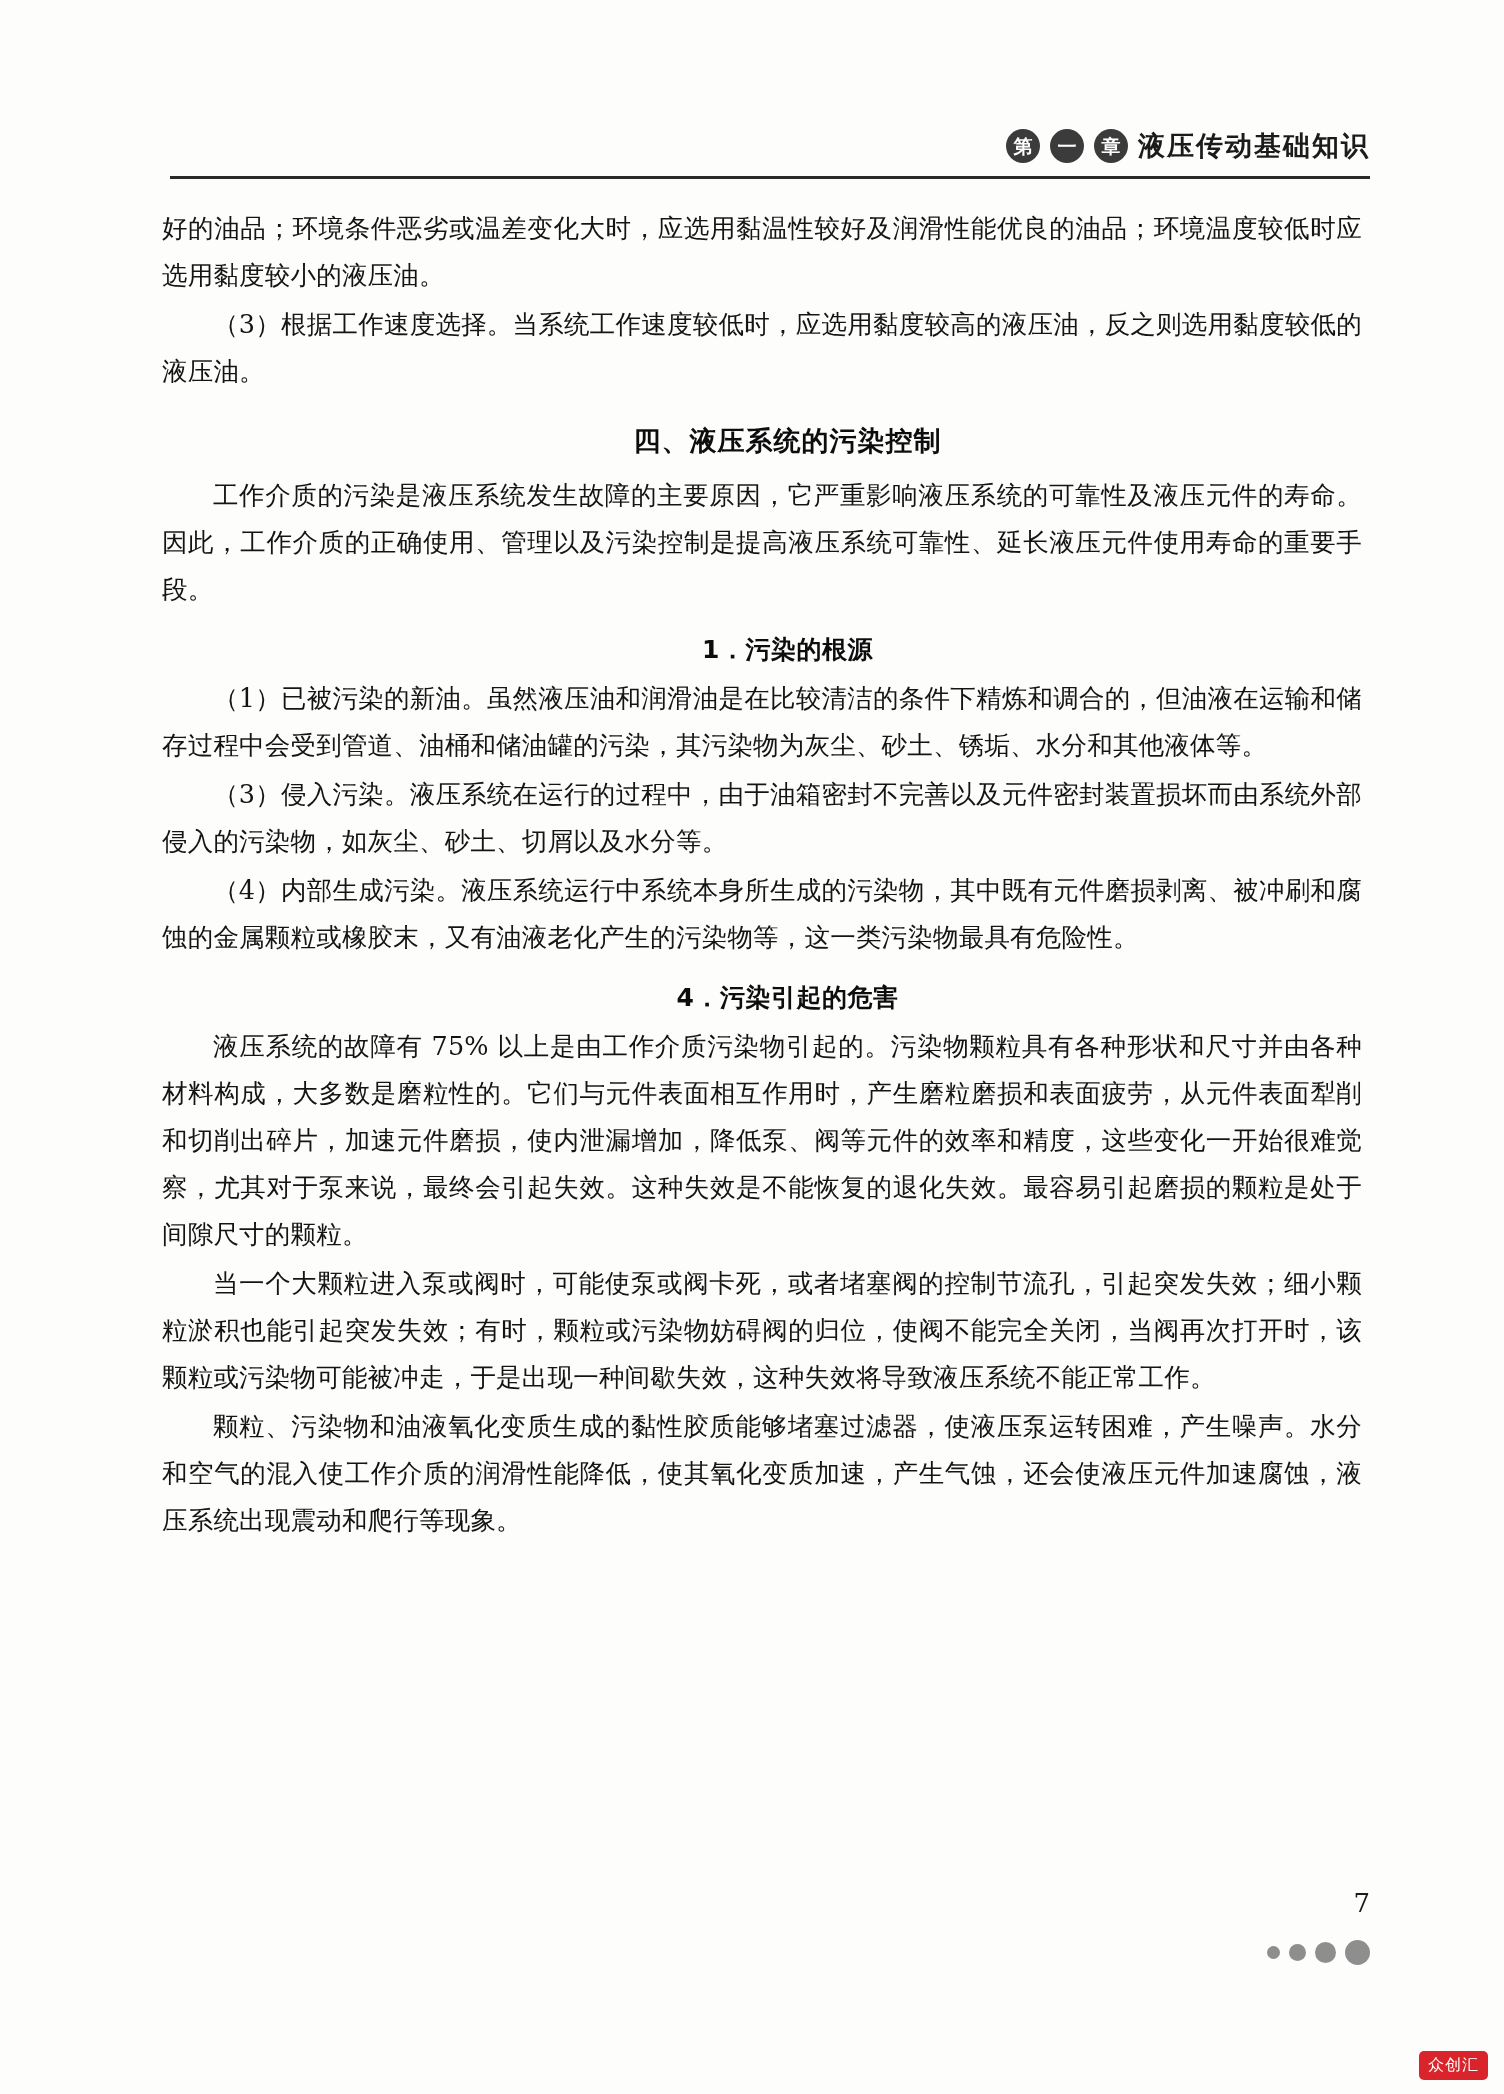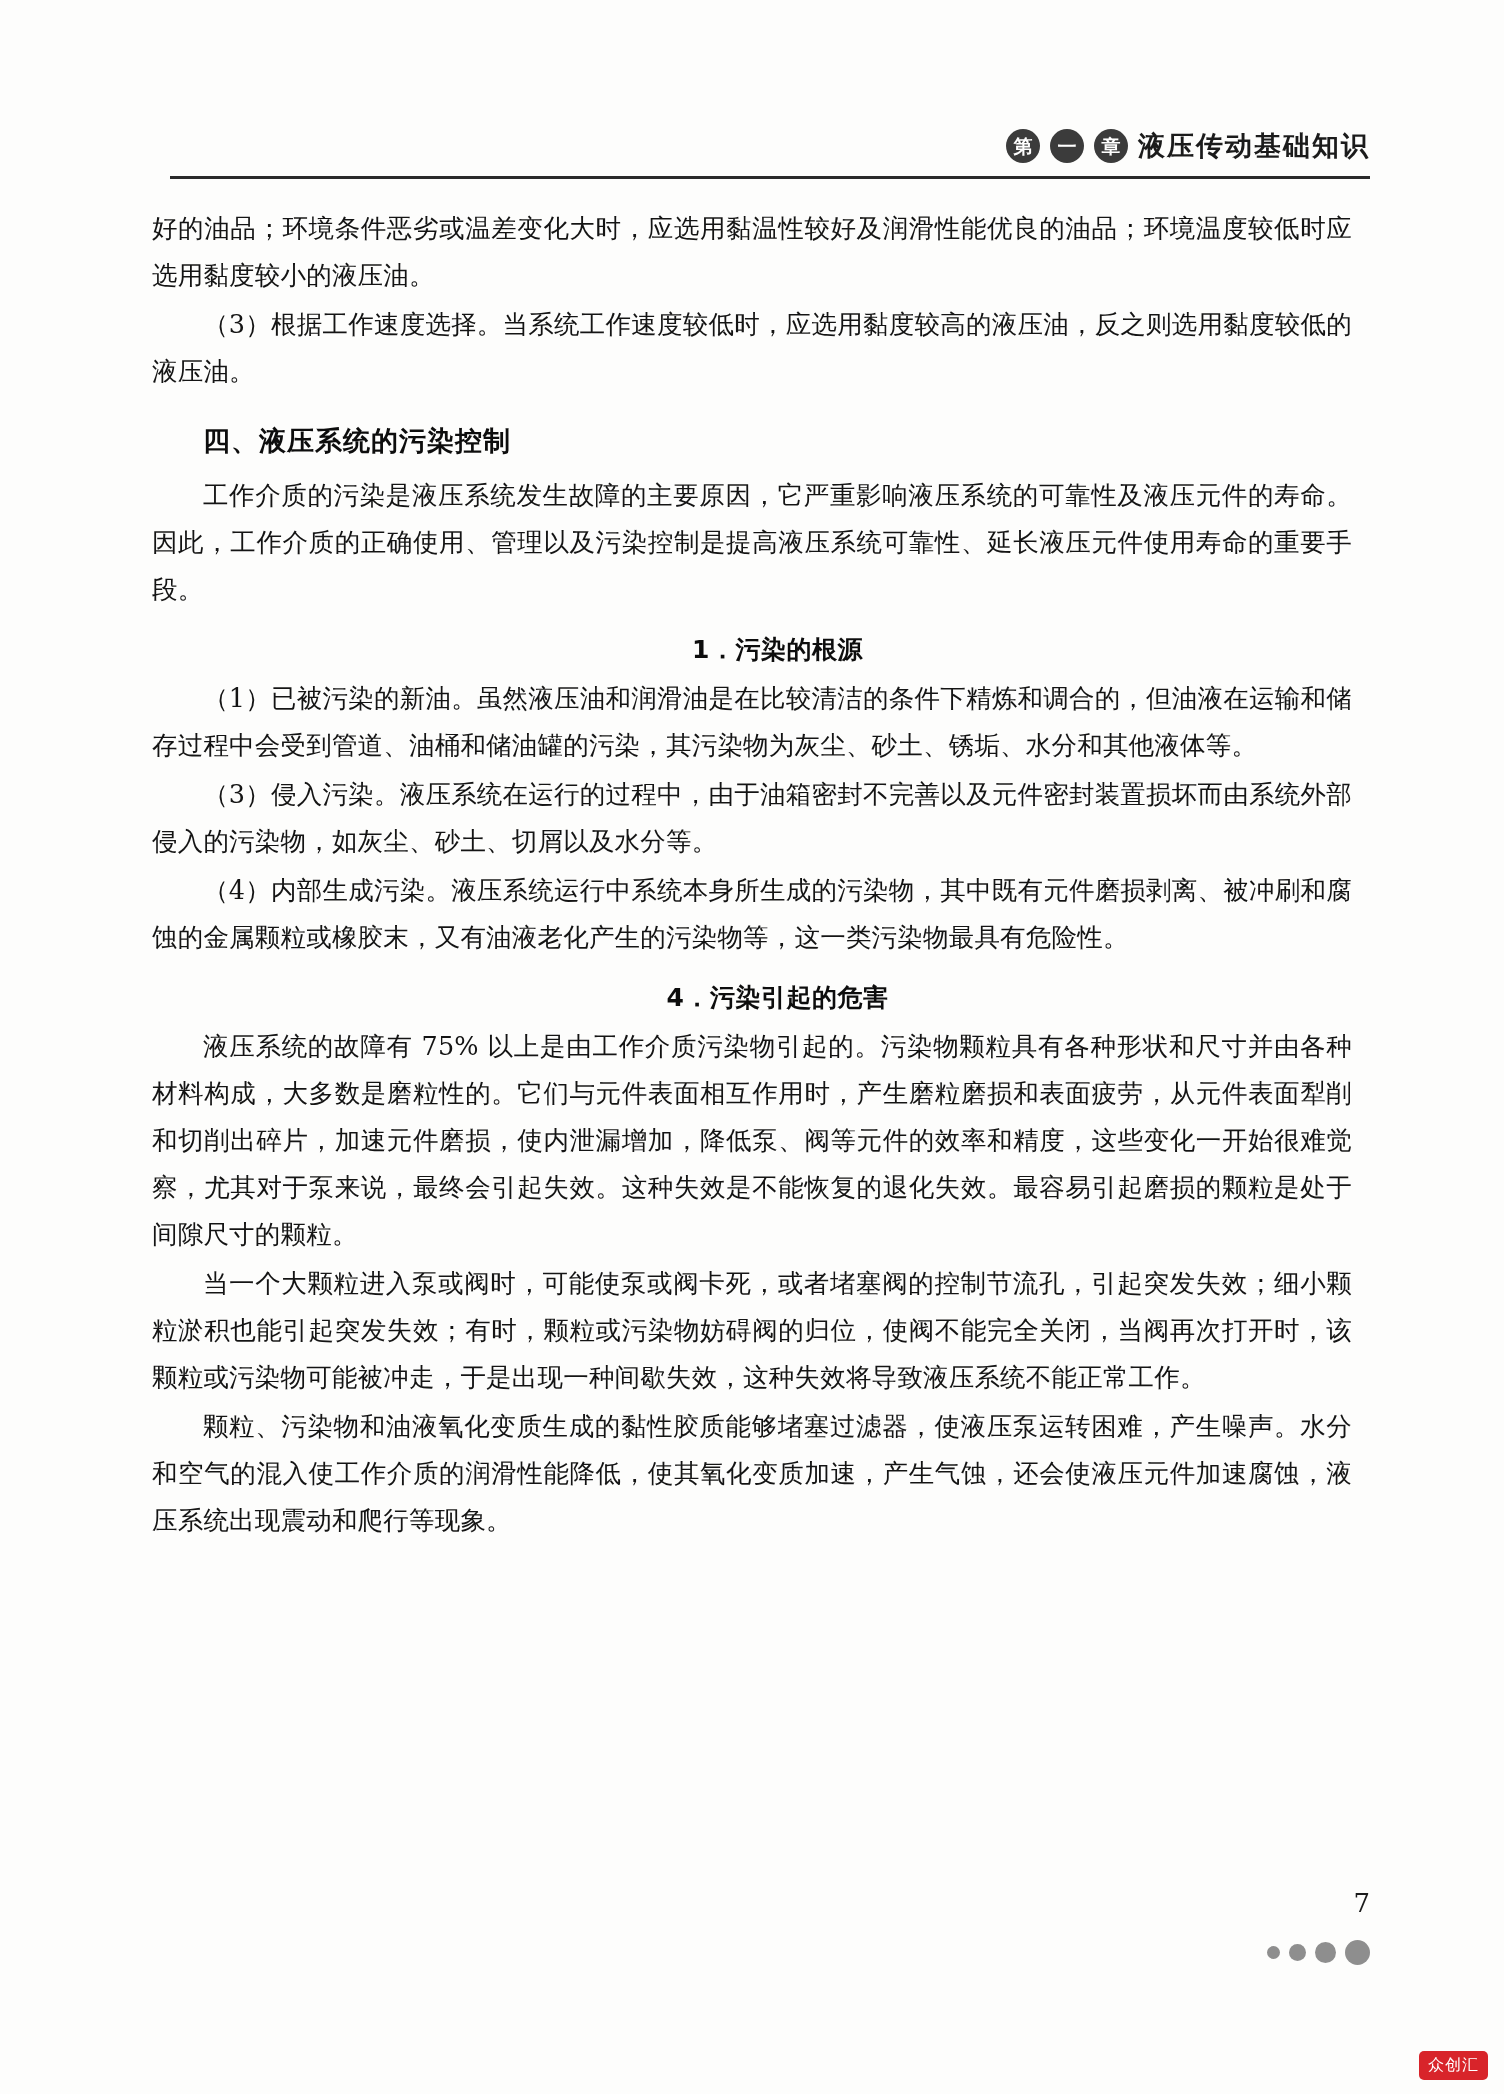--- a/index.html
+++ b/index.html
@@ -59,21 +59,21 @@
     left: 170px;
     right: 134px;
     top: 176px;
     height: 3px;
     background: #2a2a2a;
   }
 
   
   .content {
     position: absolute;
-    left: 152px;
+    left: 162px;
     top: 205px;
     width: 1200px;
   }
   p {
     margin: 0 0 2px 0;
     font-size: 25.5px;
     line-height: 47px;
     text-align: justify;
     text-justify: inter-ideograph;
     letter-spacing: 0.2px;
@@ -84,20 +84,21 @@
   }
   h3.sub {
     margin: 22px 0 8px 0;
     font-size: 27px;
     line-height: 47px;
     font-weight: bold;
     text-indent: 51px;
     font-family: "DejaVu Sans", "Liberation Sans", sans-serif;
     letter-spacing: 1px;
     color: #0d0d0d;
+    text-align: center;
   }
   h4.subsub {
     margin: 14px 0 2px 0;
     font-size: 25px;
     line-height: 46px;
     font-weight: bold;
     text-indent: 51px;
     font-family: "DejaVu Sans", "Liberation Sans", sans-serif;
     letter-spacing: 0.5px;
     color: #0d0d0d;

